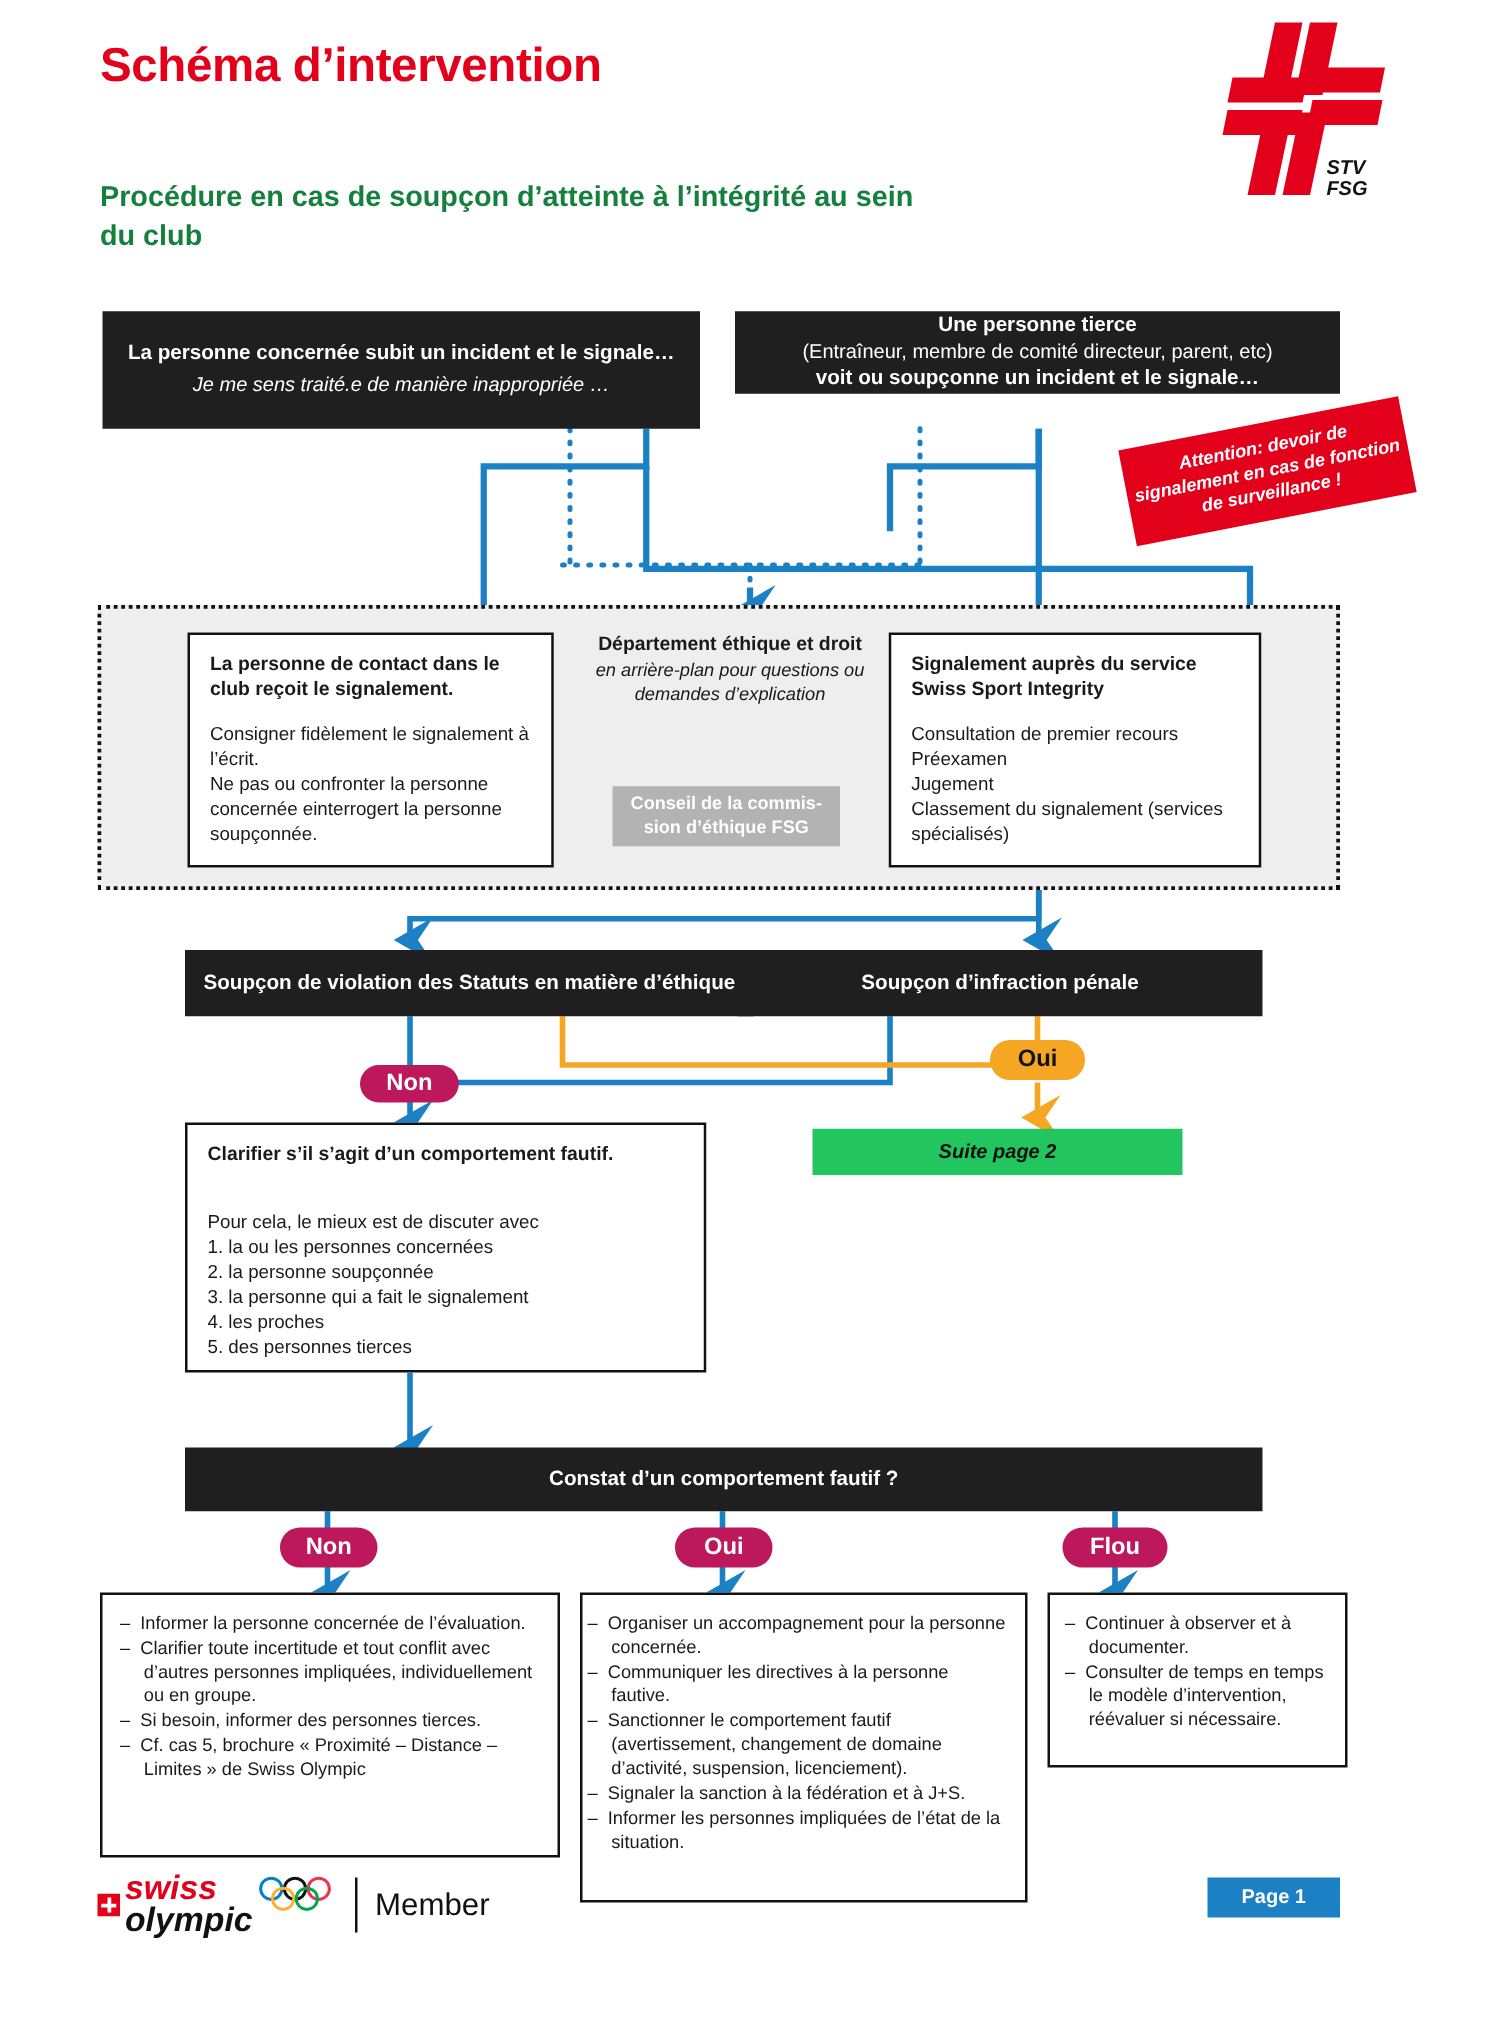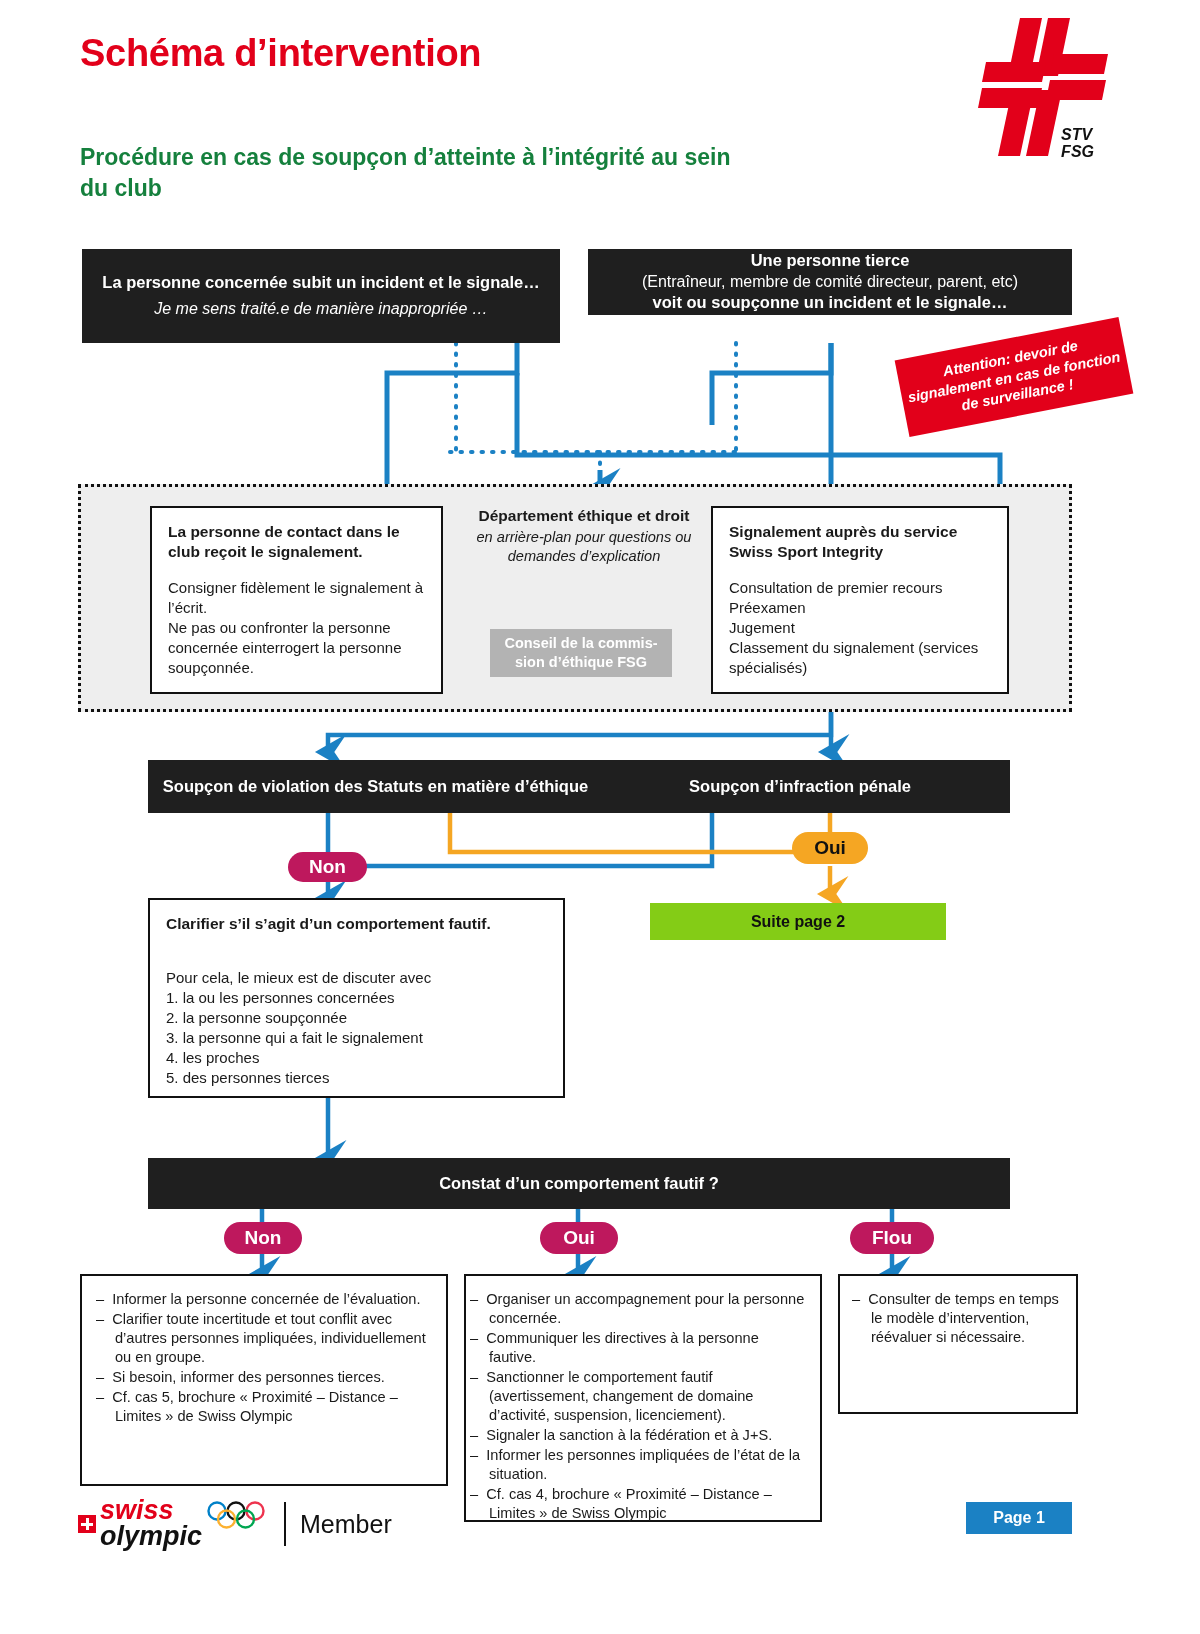--- a/index.html
+++ b/index.html
@@ -35,22 +35,22 @@
   
   #conseil{left:490px;top:629px;width:182px;height:48px;background:#b3b3b3;color:#fff;
            font-weight:bold;font-size:14.5px;line-height:1.28;display:flex;align-items:center;justify-content:center;text-align:center;padding:0 8px;}
 
   
   .pill{background:#be185d;color:#fff;font-weight:bold;font-size:19px;border-radius:999px;
         display:flex;align-items:center;justify-content:center;}
   .pill.orange{background:#f5a623;color:#111;}
 
   
-  .orangebox{background:#84cc16;color:#111;font-weight:bold;font-size:16px;
-             display:flex;align-items:center;justify-content:center;}
+  .orangebox{background:#22c55e;color:#111;font-weight:bold;font-size:16px;
+             display:flex;align-items:center;justify-content:center;font-style:italic;}
 
   
   ul.dashlist{margin:0;padding:0;list-style:none;}
   ul.dashlist li{font-size:14.6px;line-height:1.30;padding-left:19px;text-indent:-19px;margin-bottom:1px;}
   ul.dashlist li:before{content:"\2013\00a0\00a0";}
   ol.numlist{margin:0;padding:0 0 0 0;list-style:none;}
   ol.numlist li{font-size:15px;line-height:1.32;padding-left:26px;text-indent:-26px;}
 
   
   #warn{left:900px;top:338px;width:228px;height:78px;background:#e2001a;color:#fff;
@@ -263,26 +263,26 @@
     </ul>
   </div>
 
   <div class="abs whitebox" style="left:464px;top:1274px;width:358px;height:248px;padding:14px 14px 10px 4px;">
     <ul class="dashlist">
       <li>Organiser un accompagnement pour la personne concernée.</li>
       <li>Communiquer les directives à la personne fautive.</li>
       <li>Sanctionner le comportement fautif (avertissement, changement de domaine d’activité, suspension, licenciement).</li>
       <li>Signaler la sanction à la fédération et à J+S.</li>
       <li>Informer les personnes impliquées de l’état de la situation.</li>
-      <li>Cf. cas 4, brochure « Proximité – Distance – Limites » de Swiss Olympic</li>
     </ul>
   </div>
 
   <div class="abs whitebox" style="left:838px;top:1274px;width:240px;height:140px;padding:14px 12px 10px 12px;">
     <ul class="dashlist">
+      <li>Continuer à observer et à documenter.</li>
       <li>Consulter de temps en temps le modèle d’intervention, réévaluer si nécessaire.</li>
     </ul>
   </div>
 
   <div class="abs" id="swiss-olympic">
     <div style="display:flex;align-items:center;">
       <span style="display:inline-block;width:18px;height:18px;background:#e2001a;position:relative;margin-right:4px;">
         <span style="position:absolute;left:7.5px;top:3px;width:3px;height:12px;background:#fff;"></span>
         <span style="position:absolute;left:3px;top:7.5px;width:12px;height:3px;background:#fff;"></span>
       </span>

